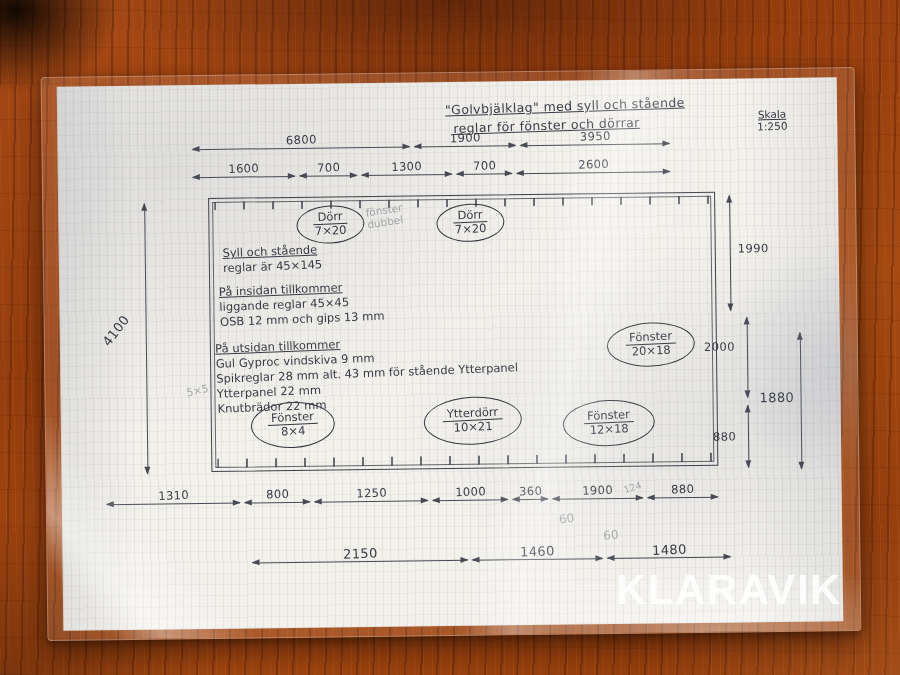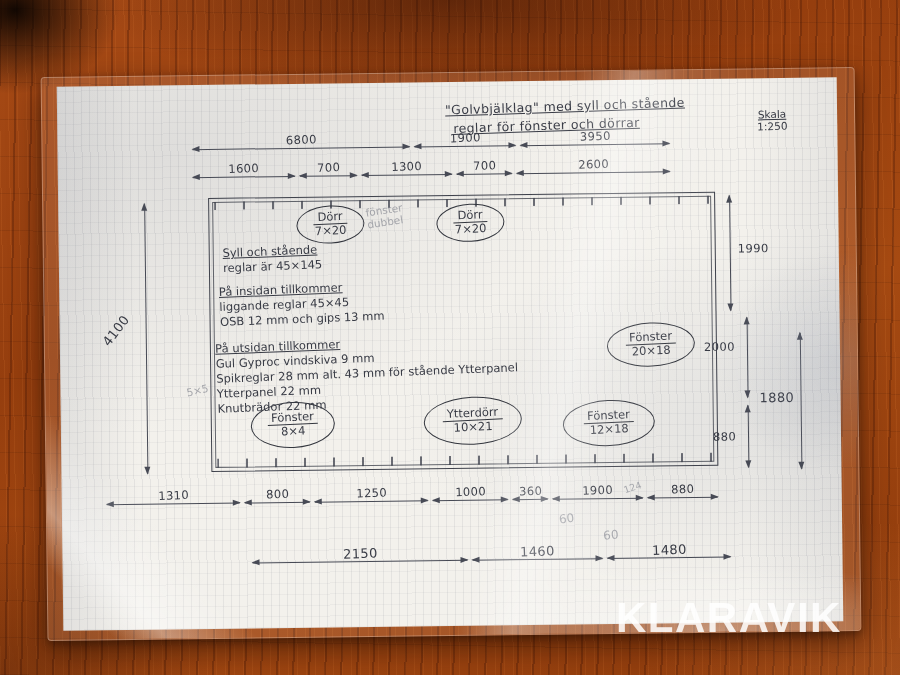--- a/index.html
+++ b/index.html
@@ -67,21 +67,21 @@
   .dv .lbl{position:absolute;font-size:11.5px;white-space:nowrap;letter-spacing:0.4px;}
   
   .oval{position:absolute;border:1.7px solid #33363e;border-radius:50%;display:flex;flex-direction:column;align-items:center;justify-content:center;transform:rotate(-2deg);}
   .oval .t{font-size:11.5px;border-bottom:1.3px solid #33363e;padding:0 4px;line-height:1.15;}
   .oval .s{font-size:11.5px;line-height:1.2;}
   
   .note{position:absolute;font-size:11.5px;line-height:1.3;transform:rotate(-1.5deg);white-space:nowrap;}
   .note .hd{text-decoration:underline;}
   .pencil{position:absolute;color:rgba(105,110,122,0.55);font-size:10.5px;white-space:pre-line;line-height:1.1;}
   
-  .wm{position:absolute;left:616px;top:594px;z-index:10;font-family:"Liberation Sans",sans-serif;
+  .wm{position:absolute;left:616px;top:566px;z-index:10;font-family:"Liberation Sans",sans-serif;
       font-weight:800;font-size:42px;letter-spacing:1.5px;color:rgba(255,255,255,0.85);}
 </style>
 </head>
 <body>
 
 <div class="scene">
   <div class="sleeve">
     <div class="paper ink">
 
       <div class="t-title" style="left:388px;top:18px;">"Golvbjälklag" med syll och stående</div>

